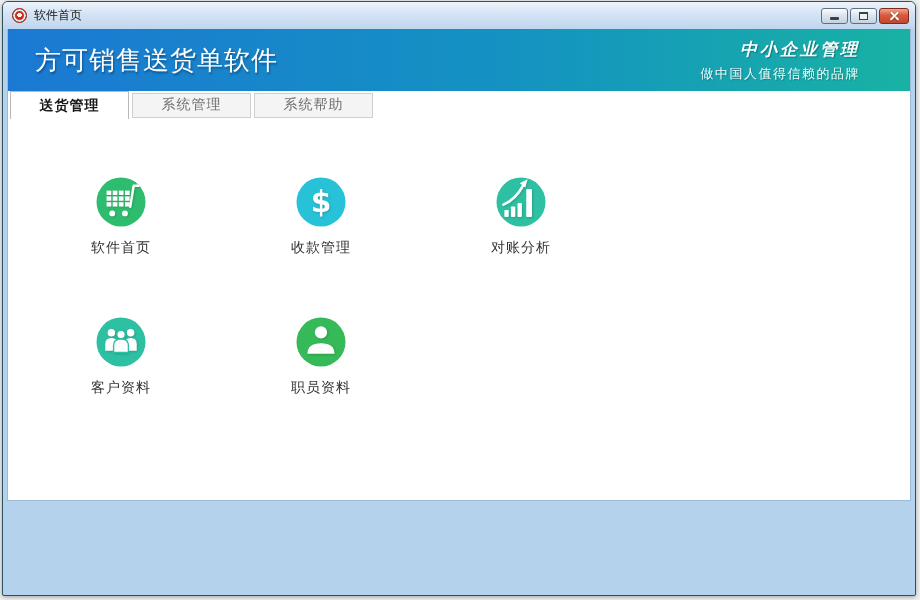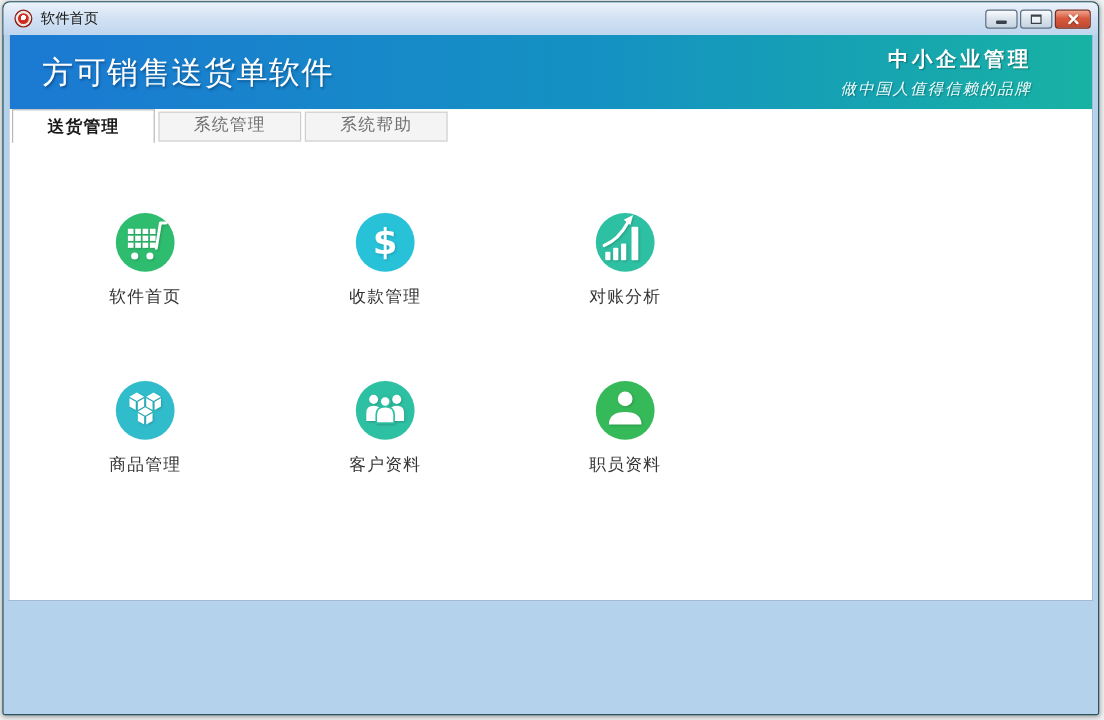--- a/index.html
+++ b/index.html
@@ -76,25 +76,25 @@
     padding: 0 50px 0 27px;
   }
   .header-title {
     flex: 1;
     font-size: 26px; color: #ffffff; letter-spacing: 1px;
     text-shadow: 1px 2px 2px rgba(0,25,55,.4);
   }
   .header-right { text-align: right; }
   .header-brand {
     font-size: 17px; font-weight: bold; color: #ffffff;
-    letter-spacing: 3px; text-shadow: 1px 1px 1px rgba(0,0,0,.3);
+    letter-spacing: 3px; text-shadow: 1px 1px 1px rgba(0,0,0,.3); font-style: italic;
   }
   .header-slogan {
     margin-top: 4px;
-    font-size: 13px; color: #f0fffc; font-style: italic;
+    font-size: 13px; color: #f0fffc; 
     letter-spacing: 1.5px;
     font-family: "DejaVu Serif", "Liberation Serif", serif;
     text-shadow: 1px 1px 1px rgba(0,0,0,.25);
   }
 
   
   .tabbar {
     height: 28px; background: #ffffff;
     display: flex; align-items: center; gap: 3px;
     padding-left: 2px;
@@ -219,31 +219,20 @@
               <rect x="20.5" y="37" width="5" height="12" rx="1"></rect>
               <rect x="28" y="33" width="5" height="16" rx="1"></rect>
               <rect x="38" y="17" width="6.5" height="32" rx="1"></rect>
               <path d="M12 35 Q26 29 34.5 13" fill="none" stroke="#ffffff" stroke-width="3" stroke-linecap="round"></path>
               <polygon points="30.5,10.5 39.5,6 37,15.5"></polygon>
             </g>
           </svg>
           <span class="tile-label">对账分析</span>
         </div>
 
-        <div class="tile">
-          <svg viewBox="0 0 64 64">
-            <circle cx="32" cy="32" r="28" fill="#31bccb"></circle>
-            <g class="glyph" fill="#ffffff">
-              <use href="#cube" x="24" y="23"></use>
-              <use href="#cube" x="40" y="23"></use>
-              <use href="#cube" x="32" y="37"></use>
-            </g>
-          </svg>
-          <span class="tile-label">商品管理</span>
-        </div>
 
         <div class="tile">
           <svg viewBox="0 0 64 64">
             <circle cx="32" cy="32" r="28" fill="#2ec0a3"></circle>
             <g class="glyph" fill="#ffffff">
               <circle cx="21" cy="21.5" r="4.3"></circle>
               <path d="M14 42 L14 34.5 Q14 27.5 21 27.5 Q28 27.5 28 34.5 L28 42 Z"></path>
               <circle cx="43" cy="21.5" r="4.3"></circle>
               <path d="M36 42 L36 34.5 Q36 27.5 43 27.5 Q50 27.5 50 34.5 L50 42 Z"></path>
               <circle cx="32" cy="23.5" r="4.8" stroke-width="1.6" stroke="#2ec0a3"></circle>

